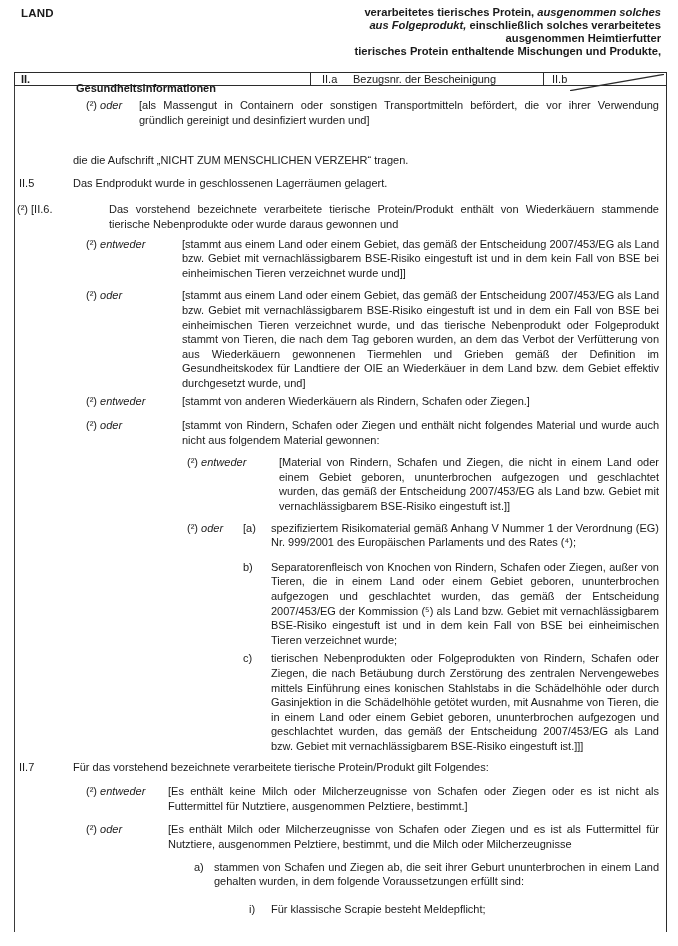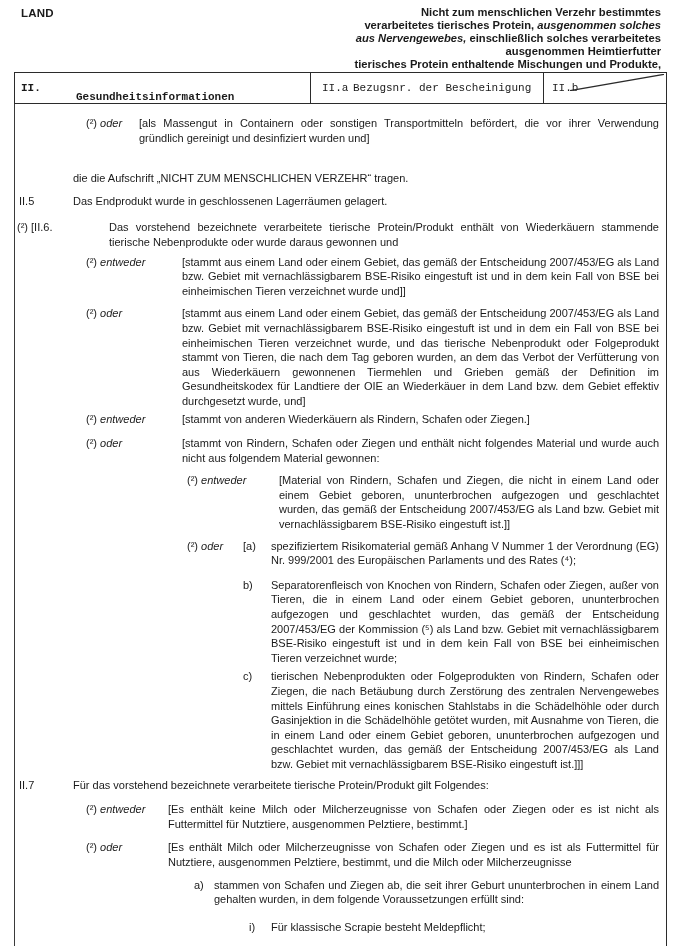--- a/index.html
+++ b/index.html
@@ -15,21 +15,21 @@
   }
   .cert-title {
     position:absolute; right:17px; top:6px; width:430px;
     text-align:right; font-size:11.2px; font-weight:bold; line-height:13px;
   }
   .cert-title i { font-style:italic; }
   
   .tbl { position:absolute; left:14px; top:72px; width:653px; }
   .thead {
     display:flex; align-items:stretch; box-sizing:border-box;
-    border:1.6px solid #2b2b2b; height:32px; font-size:11px;font-family:Liberation Mono, monospace;
+    border:1.6px solid #2b2b2b; height:14px; font-size:11px;
   }
   .thead .cell { display:flex; align-items:center; box-sizing:border-box; }
   .hc1 { width:263px; padding-left:6px; }
   .hc1 .n { font-weight:bold; width:55px; flex:none; }
   .hc1 .l { font-weight:bold;margin-top:18px; }
   .hc2 { width:234px; border-left:1.4px solid #2b2b2b; border-right:1.4px solid #2b2b2b; padding-left:11px;margin-left:32px; }
   .hc2 .n { width:31px; flex:none; }
   .hc3 { flex:1; position:relative; padding-left:8px; }
   .hc3 svg { position:absolute; left:26px; right:2px; top:1px; bottom:1px; width:calc(100% - 28px); height:17px; }
   .tbody {
@@ -43,23 +43,22 @@
   .row .txt { flex:1; text-align:justify; }
 </style>
 </head>
 <body>
 
 <div class="page">
 
   <div class="land">LAND</div>
 
   <div class="cert-title">
-      <div><span>Nicht zum menschlichen Verzehr bestimmtes</span></div>
       <div><span>verarbeitetes tierisches Protein, </span><i>ausgenommen solches</i></div>
-      <div><i>aus Nervengewebes, </i><span>einschließlich solches verarbeitetes</span></div>
+      <div><i>aus Folgeprodukt, </i><span>einschließlich solches verarbeitetes</span></div>
       <div><span>ausgenommen Heimtierfutter</span></div>
       <div><span>tierisches Protein enthaltende Mischungen und Produkte,</span></div>
     </div>
 
   <div class="tbl">
     <div class="thead">
       <div class="cell hc1">
         <span class="n">II.</span>
         <span class="l">Gesundheitsinformationen</span>
       </div>

